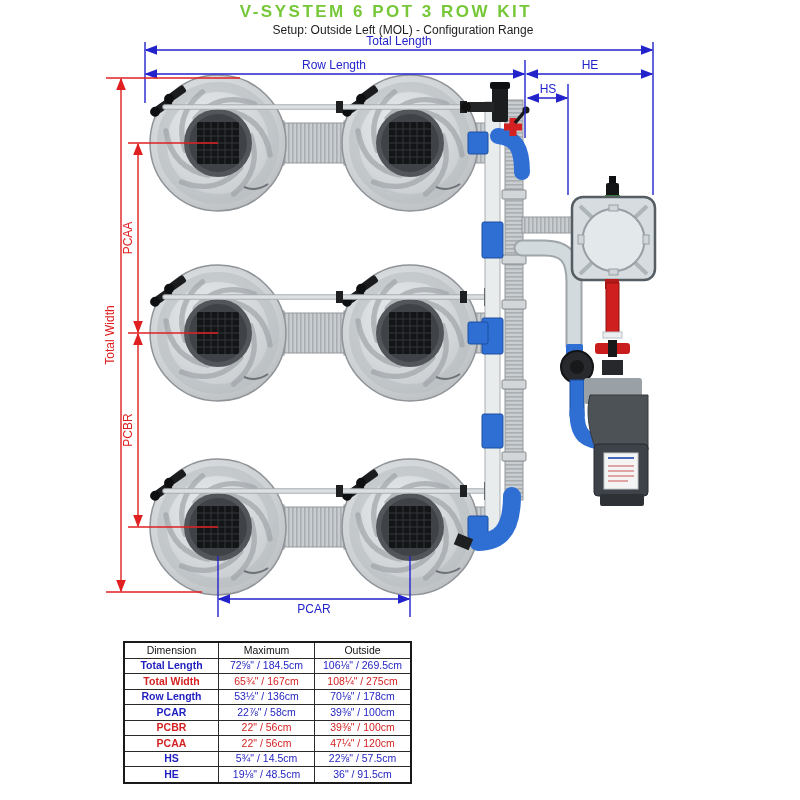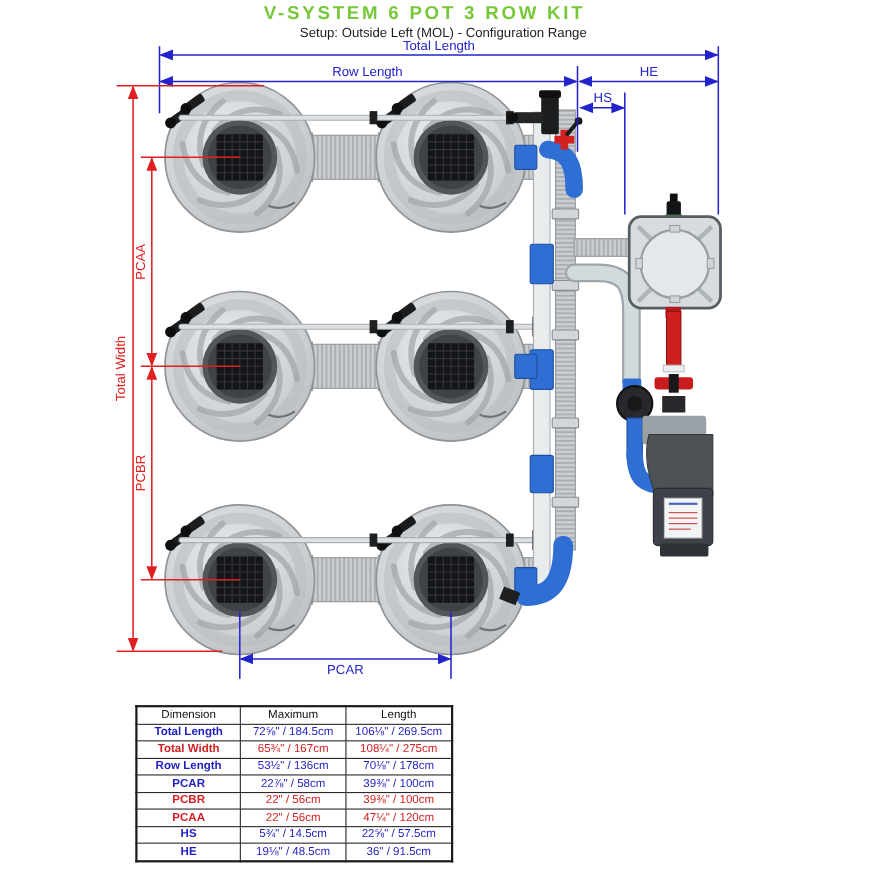--- a/index.html
+++ b/index.html
@@ -246,21 +246,21 @@
     <text transform="rotate(-90 132 238)" x="132" y="238" text-anchor="middle" class="tred">PCAA</text>
     <text transform="rotate(-90 132 430)" x="132" y="430" text-anchor="middle" class="tred">PCBR</text>
   </g>
 </svg>
 
 <table id="dim-table">
   <thead>
     <tr>
       <th>Dimension</th>
       <th>Maximum</th>
-      <th>Length</th>
+      <th>Outside</th>
     </tr>
   </thead>
   <tbody>
     <tr class="c-blue">
       <td>Total Length</td>
       <td>72⅝" / 184.5cm</td>
       <td>106⅛" / 269.5cm</td>
     </tr>
     <tr class="c-red">
       <td>Total Width</td>

